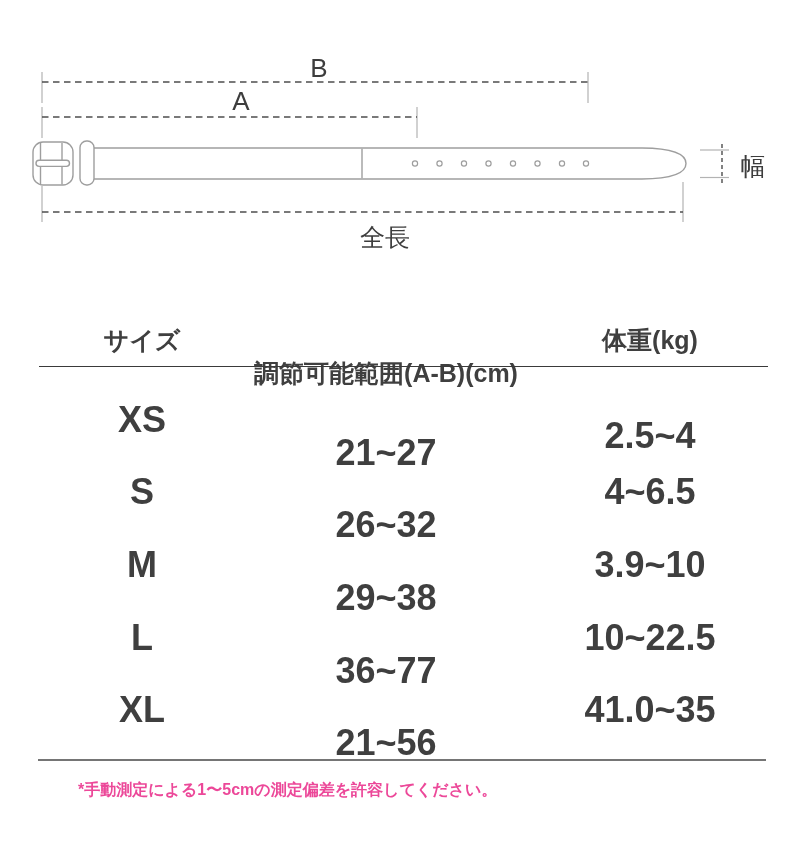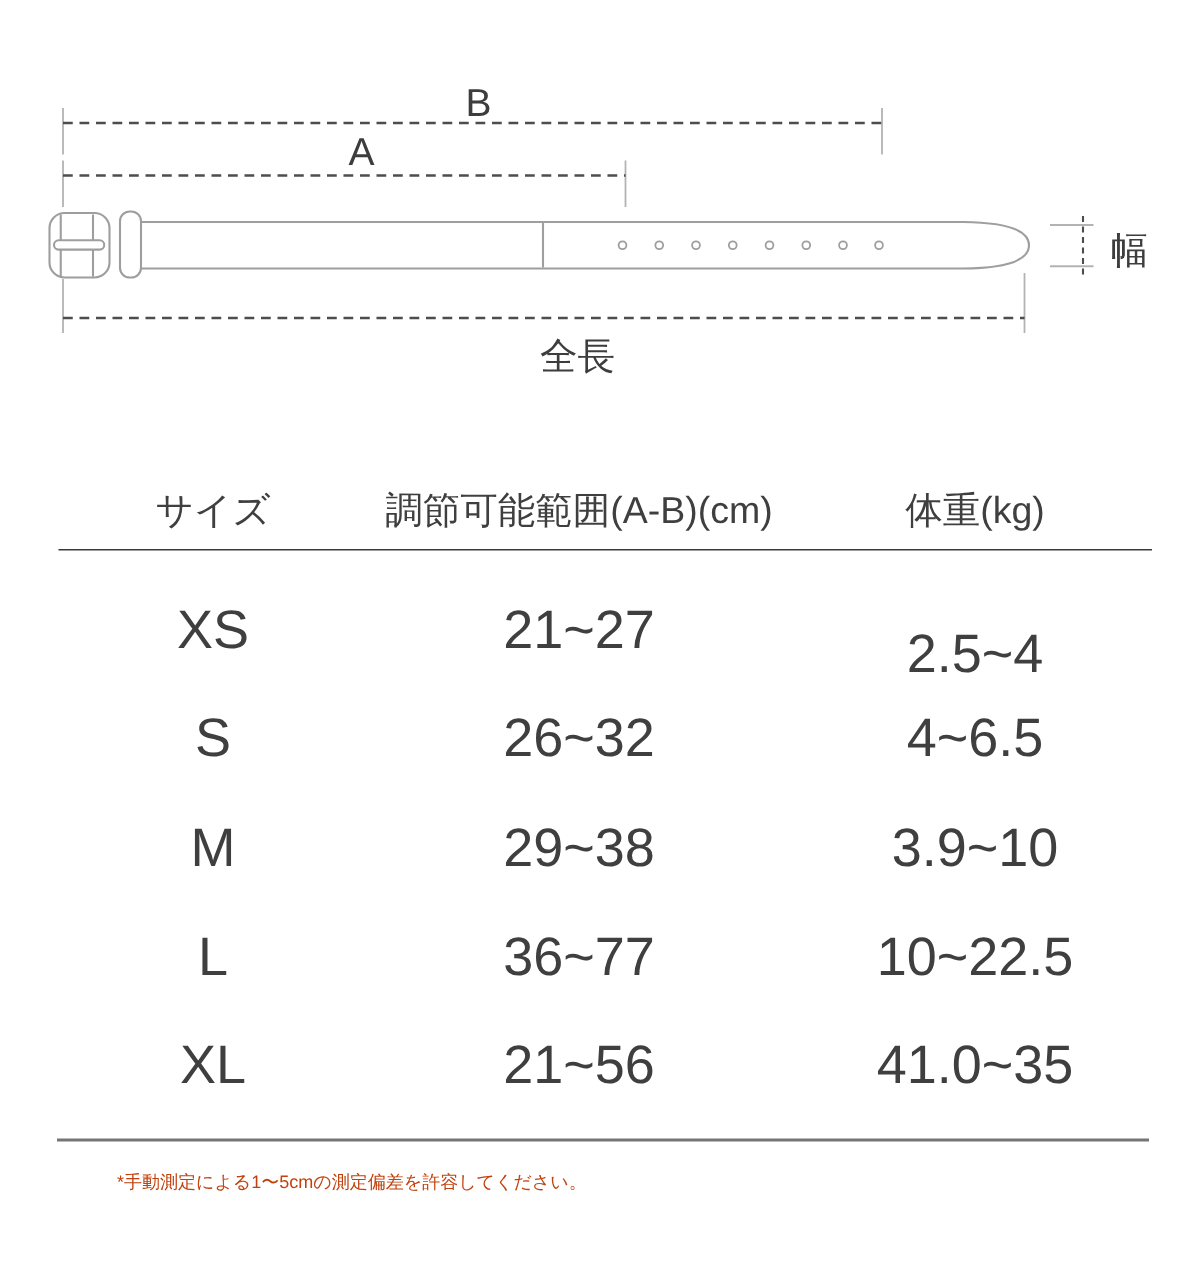--- a/index.html
+++ b/index.html
@@ -6,33 +6,33 @@
   body { width:800px; height:850px; font-family:"Liberation Sans","DejaVu Sans",sans-serif; }
   #app { position:relative; width:800px; height:850px; background:#ffffff; overflow:hidden; }
 
   
   #belt-diagram { position:absolute; left:0; top:0; }
   #belt-diagram text { fill:#3d3d3d; font-weight:300;
     font-family:"Liberation Sans","DejaVu Sans",sans-serif; }
 
   
   .cell { position:absolute; transform:translate(-50%,-50%); white-space:nowrap;
-          color:#3f3f3f; font-weight:400; }
+          color:#3f3f3f; font-weight:700; }
   .th { font-size:25px; }
   .td { font-size:36px; }
   .col-size   { left:142px; }
-  .col-range  { left:386px; }
+  .col-range  { left:386px;margin-top:33px; }
   .col-weight { left:650px; }
 
   .rule { position:absolute; height:0; }
   #header-divider { left:39px; top:366px; width:729px; border-top:1.6px solid #3a3a3a; }
   #footer-divider { left:38px; top:759px; width:728px; border-top:2.2px solid #757575; }
 
   #measurement-disclaimer { position:absolute; left:78px; top:780px;
-     font-size:12px; color:#c2410c; font-weight:400; white-space:nowrap; }
+     font-size:16px; color:#ec4899; font-weight:700; white-space:nowrap; }
 </style>
 </head>
 <body>
 
 <div id="app">
 
   <svg id="belt-diagram" width="800" height="280" viewBox="0 0 800 280" aria-hidden="true">
 
     <g stroke="#b3b3b3" stroke-width="1.2">
       <line x1="42" y1="72" x2="42" y2="103"></line>

